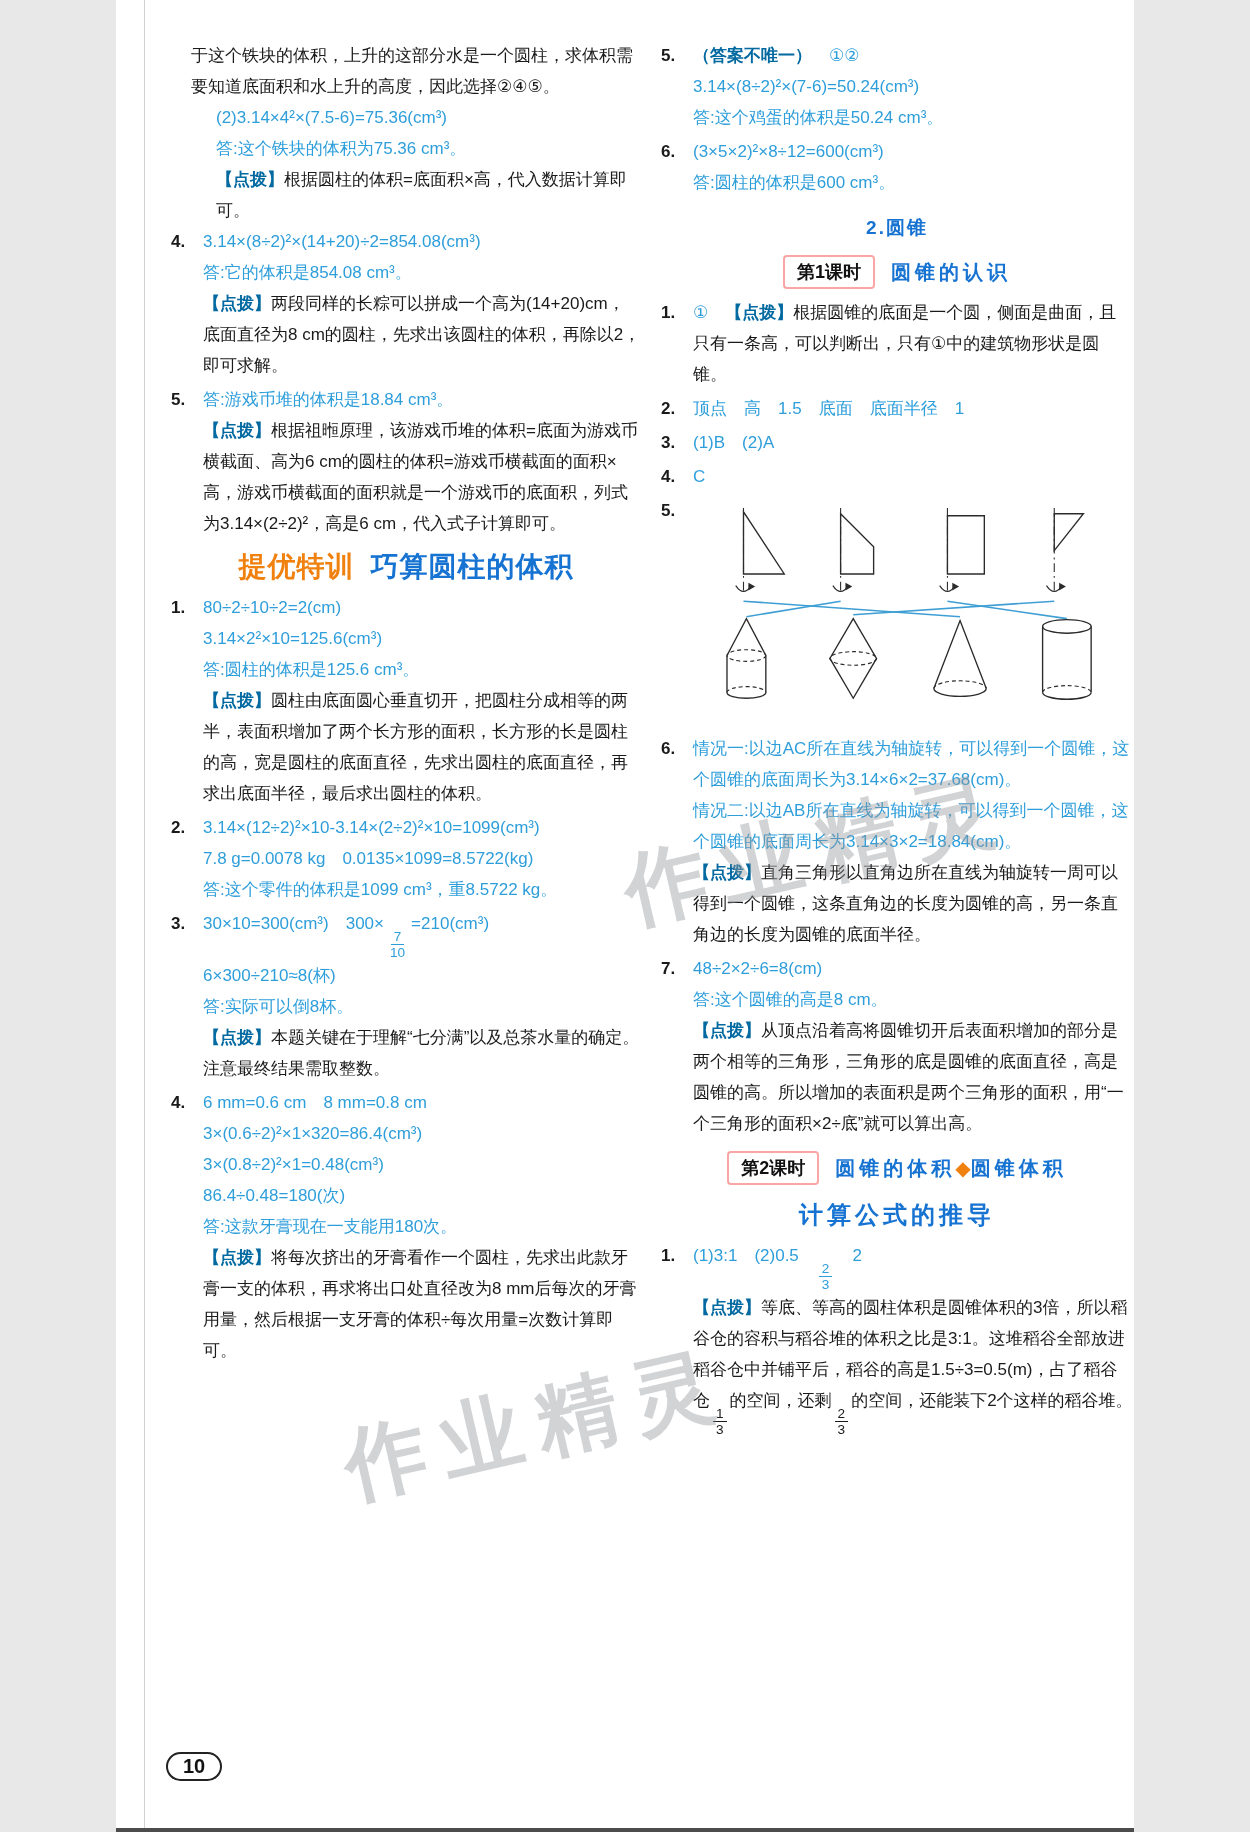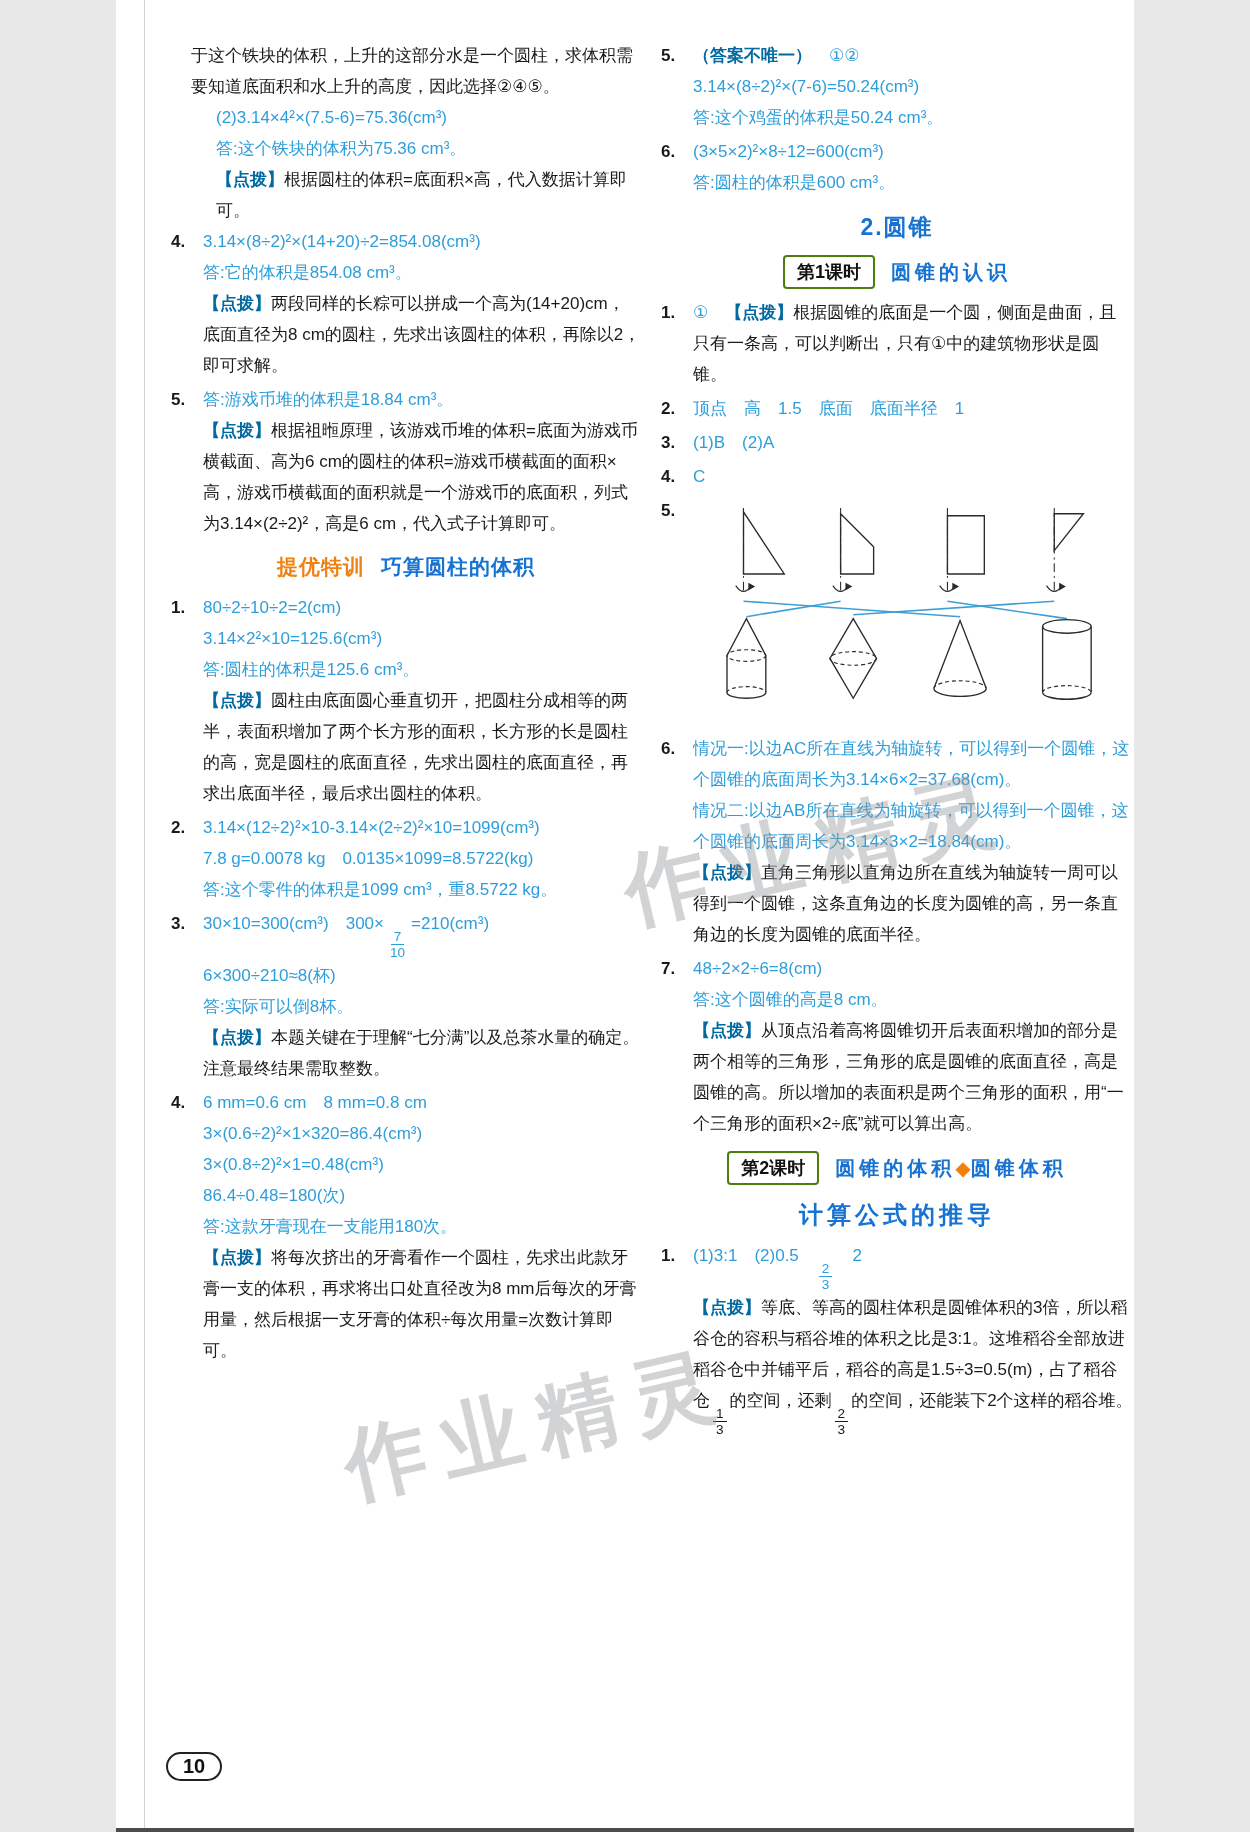--- a/index.html
+++ b/index.html
@@ -12,26 +12,26 @@
   .col-right{left:545px;width:472px;}
   .para{padding-left:20px;}
   .sub{padding-left:45px;}
   .blue{color:#2e9edb;}
   .item{display:flex;align-items:flex-start;margin:0 0 3px 0;}
   .inum{flex:none;width:32px;font-weight:700;color:#1a1a1a;}
   .ibody{flex:1;min-width:0;}
   .ln{min-height:31px;}
   .tip{color:#1a1a1a;}
   .tiplabel{font-weight:700;color:#0369a1;}
-  .header-special{text-align:center;font-size:21px;font-weight:700;margin:12px 0 10px 0;letter-spacing:1px;}
+  .header-special{text-align:center;font-size:28px;font-weight:700;margin:12px 0 10px 0;letter-spacing:1px;}
   .tag-orange{color:#f0810f;margin-right:16px;}
   .title-blue{color:#1673d2;}
-  .section-title{text-align:center;color:#1673d2;font-size:23px;font-weight:700;margin:14px 0 10px 0;letter-spacing:2px;}
+  .section-title{text-align:center;color:#1673d2;font-size:19px;font-weight:700;margin:14px 0 10px 0;letter-spacing:2px;}
   .lesson{display:flex;justify-content:center;align-items:center;gap:16px;margin:12px 0 8px 0;}
-  .badge{border:2px solid #4d7c0f;border-radius:4px;padding:0 12px;font-weight:700;font-size:18px;line-height:30px;color:#111;background:#fff;}
+  .badge{border:2px solid #fca5a5;border-radius:4px;padding:0 12px;font-weight:700;font-size:18px;line-height:30px;color:#111;background:#fff;}
   .lesson-title{color:#1673d2;font-weight:700;font-size:20px;letter-spacing:4px;}
   .lesson-title2{text-align:center;color:#1673d2;font-weight:700;font-size:24px;letter-spacing:4px;margin:14px 0 10px 0;}
   .diamond{color:#f0810f;letter-spacing:0;}
   .frac{display:inline-flex;flex-direction:column;align-items:center;vertical-align:-0.85em;line-height:1.12;font-size:0.8em;margin:0 3px;}
   .frac .nu{border-bottom:1.5px solid currentColor;padding:0 3px;}
   .frac .de{padding:0 3px;}
   .figure{margin:4px 0 6px 0;}
   .watermark{position:absolute;font-size:82px;font-weight:700;color:rgba(145,150,155,0.42);transform:rotate(-13deg);letter-spacing:16px;pointer-events:none;white-space:nowrap;z-index:5;}
   .wm1{left:505px;top:795px;}
   .wm2{left:225px;top:1370px;}

